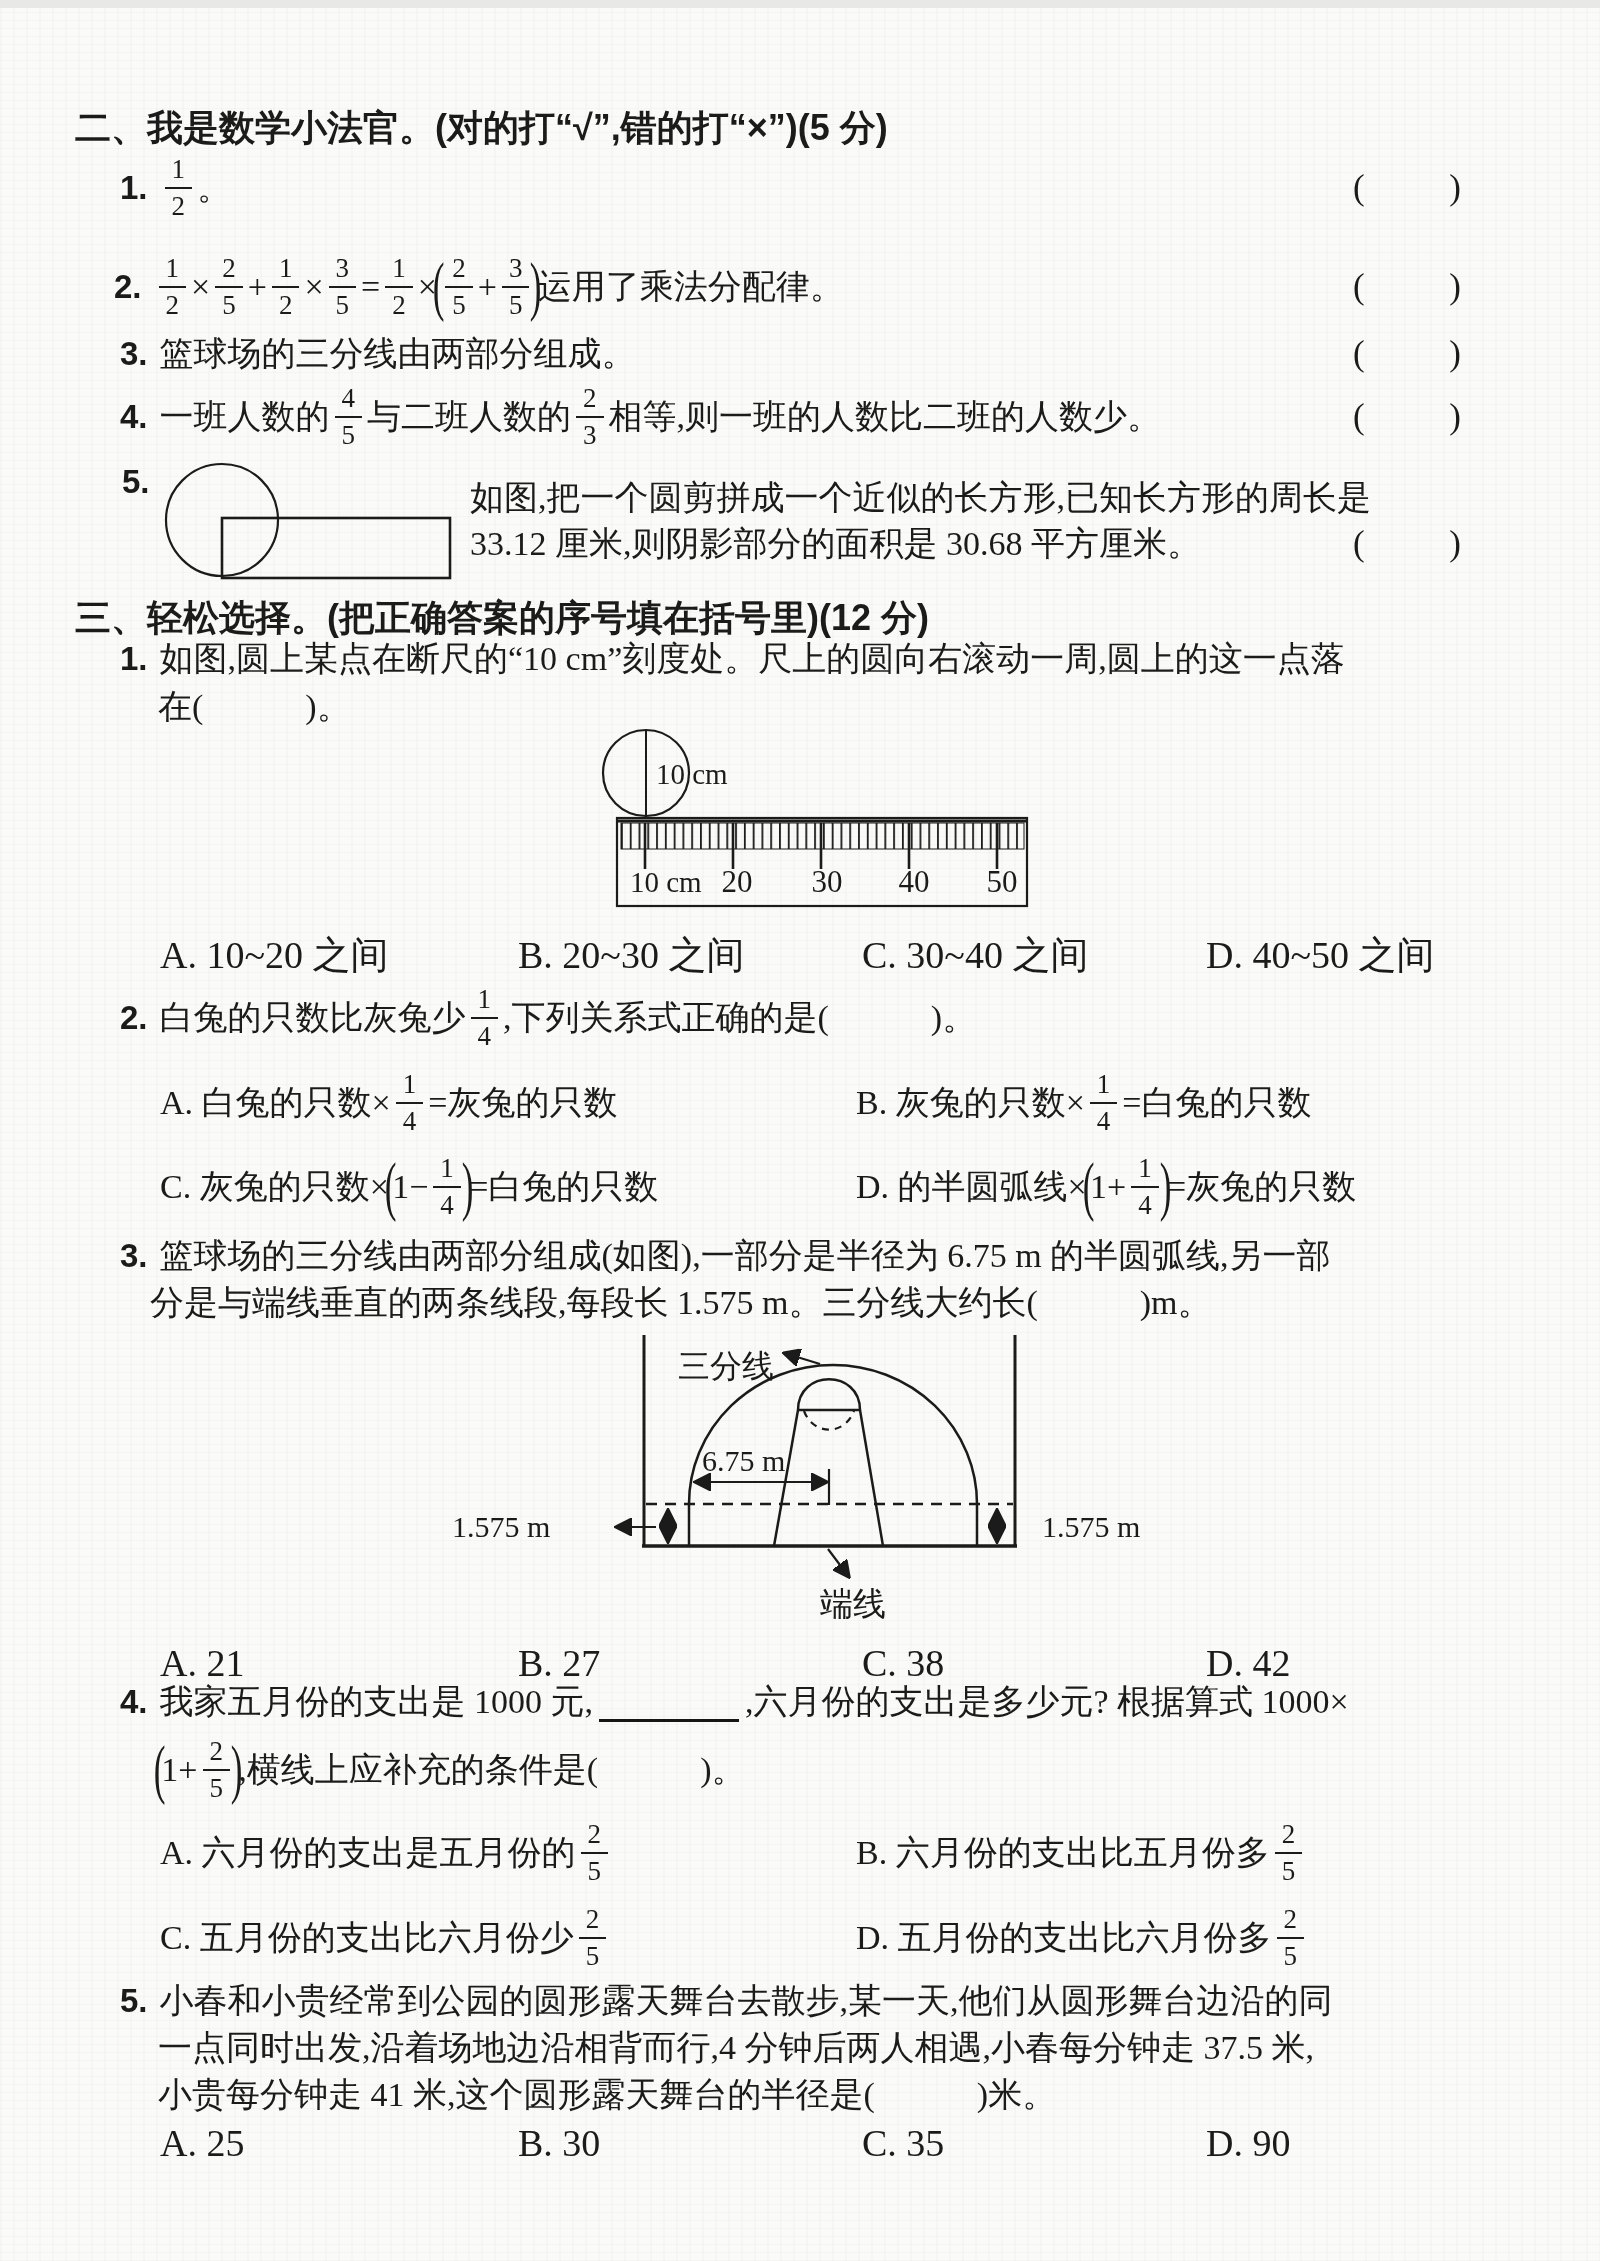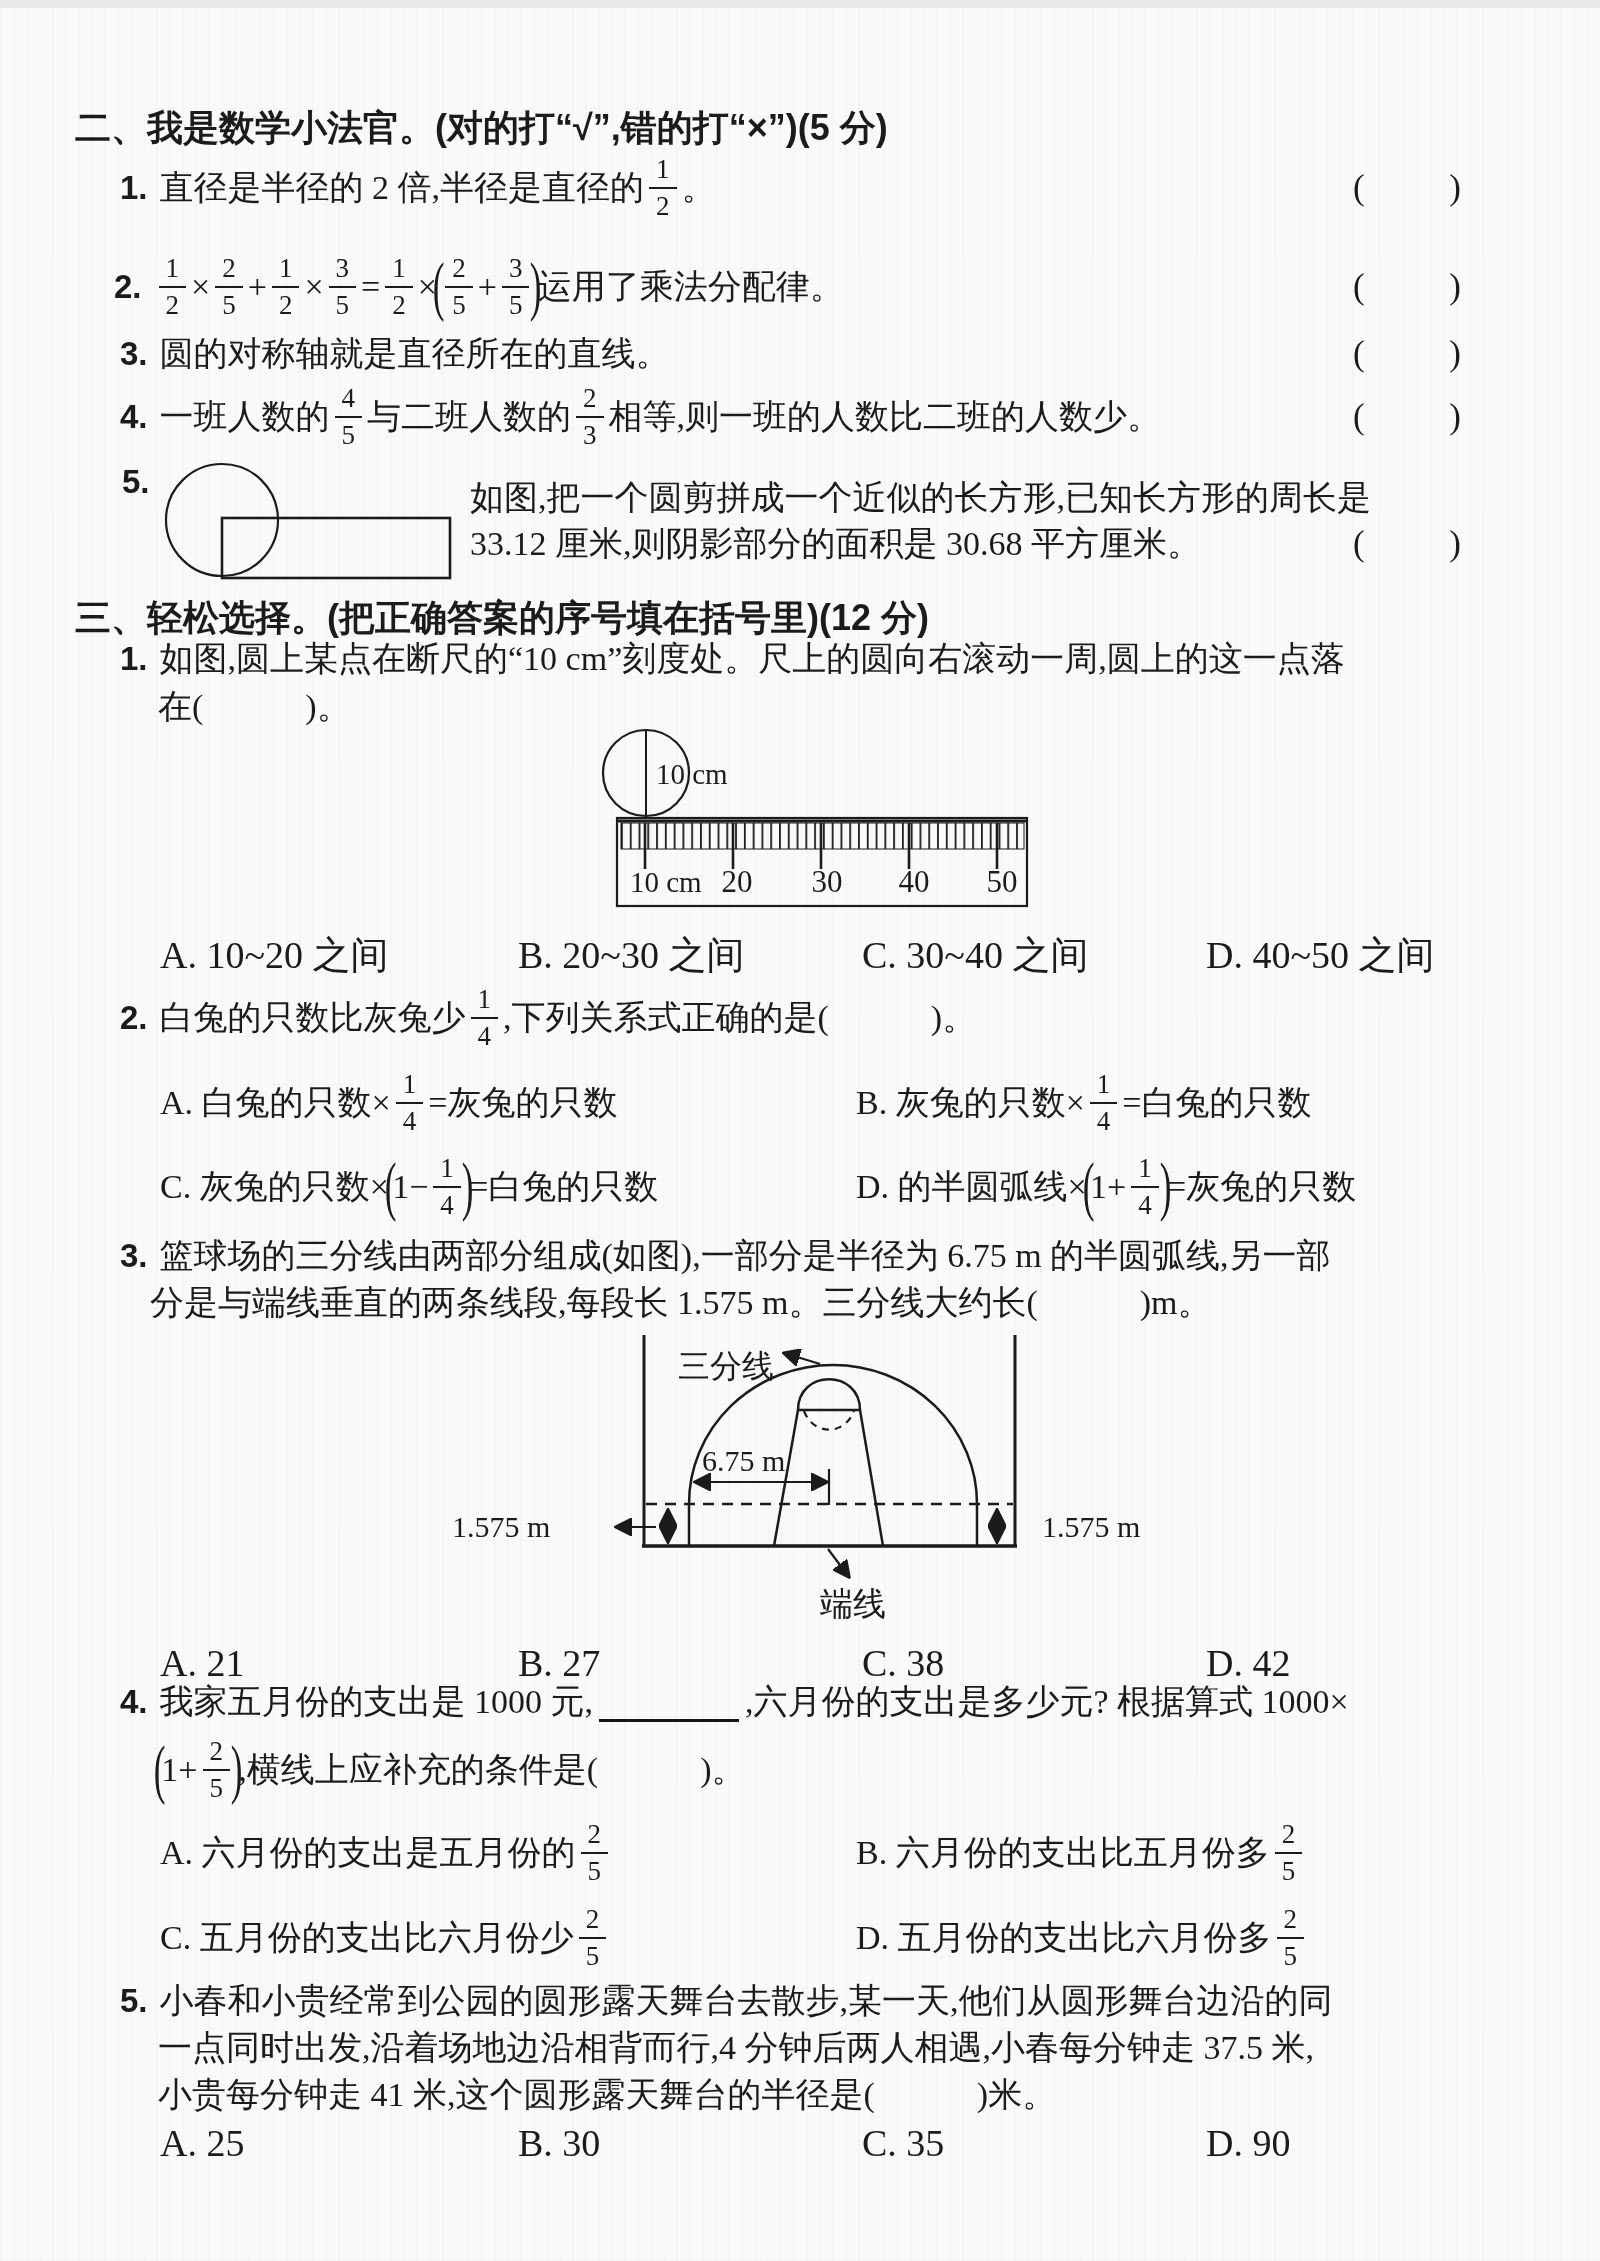--- a/index.html
+++ b/index.html
@@ -51,21 +51,20 @@
 </head>
 <body>
 
 <div class="page">
 
   <div class="heading" style="left:75px;top:98px">二、我是数学小法官。(对的打“√”,错的打“×”)(5 分)</div>
 
   <div class="line" style="left:120px;top:143px;height:74px">
     <span class="qno">1.</span>
     <span class="formula">
-        <span class="tk">直径是半径的 2 倍,半径是直径的</span>
         <span class="frac">
           <span class="num">1</span>
           <span class="den">2</span>
         </span>
         <span class="tk">。</span>
       </span>
   </div>
   <div class="ansp" style="left:1353px;top:158px">
     <span>(</span>
     <span>)</span>
@@ -114,21 +113,21 @@
       </span>
   </div>
   <div class="ansp" style="left:1353px;top:257px">
     <span>(</span>
     <span>)</span>
   </div>
 
   <div class="line" style="left:120px;top:324px;height:44px">
     <span class="qno">3.</span>
     <span class="formula">
-        <span class="tk">圆的对称轴就是直径所在的直线。</span>
+        <span class="tk">篮球场的三分线由两部分组成。</span>
       </span>
   </div>
   <div class="ansp" style="left:1353px;top:324px">
     <span>(</span>
     <span>)</span>
   </div>
 
   <div class="line" style="left:120px;top:372px;height:74px">
     <span class="qno">4.</span>
     <span class="formula">

